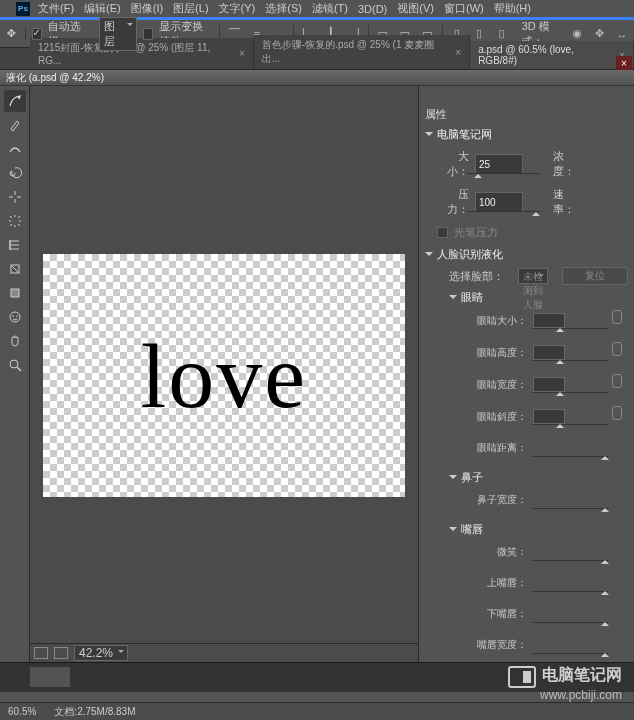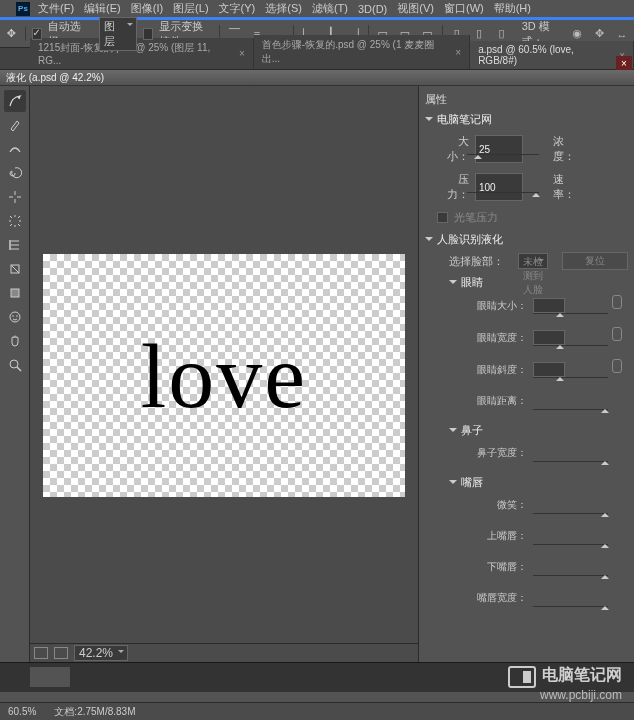--- a/index.html
+++ b/index.html
@@ -21,28 +21,28 @@
 .tab .x { font-size: 10px; color: #999; }
 .dlgtitle { background: linear-gradient(#6a6a6a, #525252); height: 16px; display: flex; align-items: center; padding: 0 6px; font-size: 10px; color: #eee; border-bottom: 1px solid #333; }
 .workspace { display: flex; height: 582px; }
 .toolbar { width: 30px; background: #535353; border-right: 1px solid #2a2a2a; display: flex; flex-direction: column; align-items: center; padding-top: 4px; gap: 2px; }
 .tool { width: 22px; height: 22px; display: flex; align-items: center; justify-content: center; color: #ccc; border-radius: 2px; }
 .tool.active { background: #3a3a3a; }
 .canvas-area { flex: 1; background: #4b4b4b; display: flex; align-items: center; justify-content: center; position: relative; }
 .canvas { width: 362px; height: 243px; background-image: linear-gradient(45deg,#ccc 25%,transparent 25%),linear-gradient(-45deg,#ccc 25%,transparent 25%),linear-gradient(45deg,transparent 75%,#ccc 75%),linear-gradient(-45deg,transparent 75%,#ccc 75%); background-size: 14px 14px; background-position: 0 0,0 7px,7px -7px,-7px 0; background-color: #fff; display: flex; align-items: center; justify-content: center; position: absolute; top: 168px; }
 .canvas .txt { font-size: 92px; font-weight: 500; color: #000; font-family: "Comic Sans MS", cursive; letter-spacing: 2px; }
 .panel { width: 216px; background: #535353; border-left: 1px solid #2a2a2a; padding: 4px 6px; font-size: 11px; overflow: hidden; }
-.panel .hdr { padding: 2px 0; color: #ddd; }
+.panel .hdr { padding: 2px 0; color: #ddd; margin-top: 15px; }
 .panel .sect { display: flex; align-items: center; gap: 4px; padding: 3px 0; color: #eee; }
 .panel .tri { width: 0; height: 0; border: 4px solid transparent; border-left-color: #ccc; }
 .panel .tri.open { border-left-color: transparent; border-top-color: #ccc; margin-top: 3px; }
 .panel .row { display: flex; align-items: center; padding: 4px 0 4px 12px; gap: 6px; }
 .panel .lbl { width: 32px; text-align: right; color: #ccc; }
 .panel .inpwrap { position: relative; }
-.panel .inp { width: 48px; height: 28px; background: #3a3a3a; border: 1px solid #666; color: #eee; padding: 0 3px; font-size: 10px; }
+.panel .inp { width: 48px; height: 20px; background: #3a3a3a; border: 1px solid #666; color: #eee; padding: 0 3px; font-size: 10px; }
 .panel .slider { position: absolute; left: -8px; top: 16px; width: 72px; height: 8px; }
 .panel .slider::before { content: ""; position: absolute; top: 3px; left: 0; right: 0; height: 1px; background: #333; }
 .panel .slider .thumb { position: absolute; top: 0; width: 0; height: 0; border: 4px solid transparent; border-bottom-color: #ccc; }
 .panel .lbl2 { width: 30px; color: #ccc; }
 .panel .chkrow { display: flex; align-items: center; gap: 6px; padding: 4px 0 4px 12px; color: #888; }
 .panel .chkbox { width: 11px; height: 11px; border: 1px solid #666; background: #3a3a3a; }
 .panel .subrow { display: flex; align-items: center; padding: 2px 0 2px 24px; gap: 14px; }
 .panel .subrow .sel2 { flex: 1; background: #3a3a3a; border: 1px solid #666; padding: 1px 4px; font-size: 10px; color: #888; position: relative; height: 16px; }
 .panel .subrow .sel2::after { content: ""; position: absolute; right: 3px; top: 5px; border: 3px solid transparent; border-top-color: #888; }
 .panel .btn2 { padding: 1px 22px; background: #4a4a4a; border: 1px solid #666; color: #888; font-size: 10px; }
@@ -254,20 +254,28 @@
       </div>
     <div class="frow">
         <span class="flbl">眼睛大小：</span>
         <input class="finp" style="">
         <div class="fslid">
           <div class="th"></div>
         </div>
         <span class="link"></span>
       </div>
     <div class="frow">
+        <span class="flbl">眼睛高度：</span>
+        <input class="finp" style="">
+        <div class="fslid">
+          <div class="th"></div>
+        </div>
+        <span class="link"></span>
+      </div>
+    <div class="frow">
         <span class="flbl">眼睛宽度：</span>
         <input class="finp" style="">
         <div class="fslid">
           <div class="th"></div>
         </div>
         <span class="link"></span>
       </div>
     <div class="frow">
         <span class="flbl">眼睛斜度：</span>
         <input class="finp" style="">

